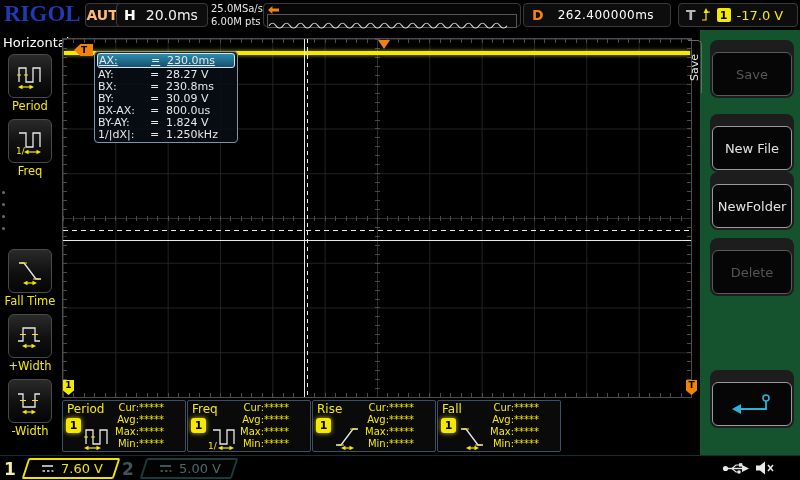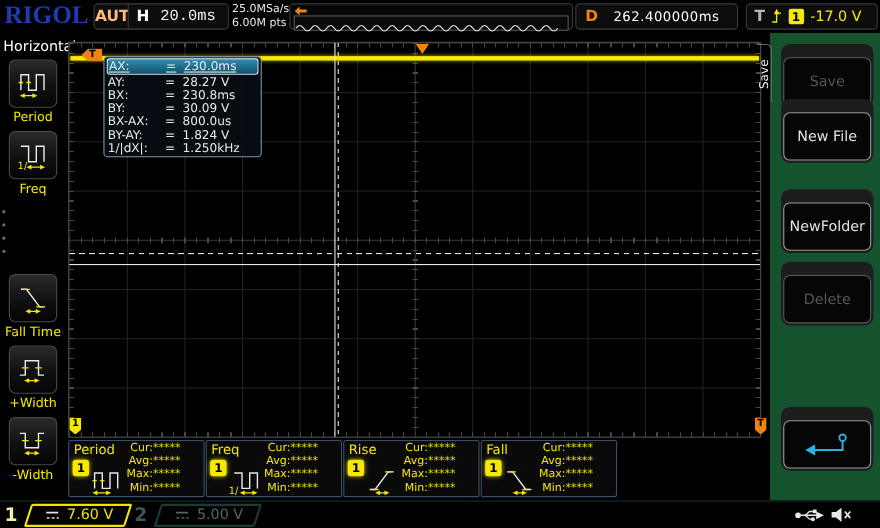--- a/index.html
+++ b/index.html
@@ -9,21 +9,21 @@
 
   
   #topbar{position:absolute;left:0;top:0;width:800px;height:30px;background:#010101;}
   #logo{position:absolute;left:4px;top:1px;font-family:"Liberation Serif",serif;
         font-weight:bold;font-size:23px;color:#1f3ab5;letter-spacing:0px;}
   .tb-box{position:absolute;top:3px;height:22px;background:#0d0d0d;border:1px solid #3a3a3a;
           border-radius:4px;display:flex;align-items:center;}
   #auto-badge{left:85px;width:44px;justify-content:center;color:#fdba74;font-weight:bold;font-size:14px;}
   #h-box{left:116px;width:90px;}
   #h-box .hl{color:#fff;font-weight:bold;font-size:14px;margin-left:7px;}
-  #h-box .hv{color:#f2f2f2;font-size:14px;margin-left:10px;font-family:Liberation Mono, monospace;}
+  #h-box .hv{color:#f2f2f2;font-size:14px;margin-left:10px;}
   #srate{position:absolute;left:211px;top:2px;color:#e8e8e8;font-size:10px;line-height:13px;}
   #preview{left:263px;width:256px;background:#070707;}
   #pre-arrow{position:absolute;left:4px;top:2px;width:11px;height:8px;background:#f08210;
              clip-path:polygon(0 50%,40% 0,40% 32%,100% 32%,100% 68%,40% 68%,40% 100%);}
   #pre-wave{position:absolute;left:3px;top:10px;width:248px;height:12px;border:1px solid #555;background:#0a0a0a;}
   #d-box{left:523px;width:146px;}
   #d-box .dl{color:#f08210;font-weight:bold;font-size:14px;margin-left:8px;}
   #d-box .dv{color:#fff;font-size:12px;margin-left:14px;letter-spacing:.5px;}
   #t-box{left:678px;width:118px;}
   #t-box .tl{color:#b8b8b8;font-weight:bold;font-size:14px;margin-left:7px;}
@@ -302,21 +302,21 @@
         <span class="cv">1.250kHz</span>
       </div>
     </div>
   </div>
 
   <div id="right-menu">
     <div id="save-tab">Save</div>
     <div class="key disabled" style="top:10px">
       <div class="key-btn">Save</div>
     </div>
-    <div class="key" style="top:60px">
+    <div class="key" style="top:84px">
       <div class="key-btn">New File</div>
     </div>
     <div class="key" style="top:142px">
       <div class="key-btn">NewFolder</div>
     </div>
     <div class="key disabled" style="top:208px">
       <div class="key-btn">Delete</div>
     </div>
     <div class="key" style="top:340px">
       <div class="key-btn">

